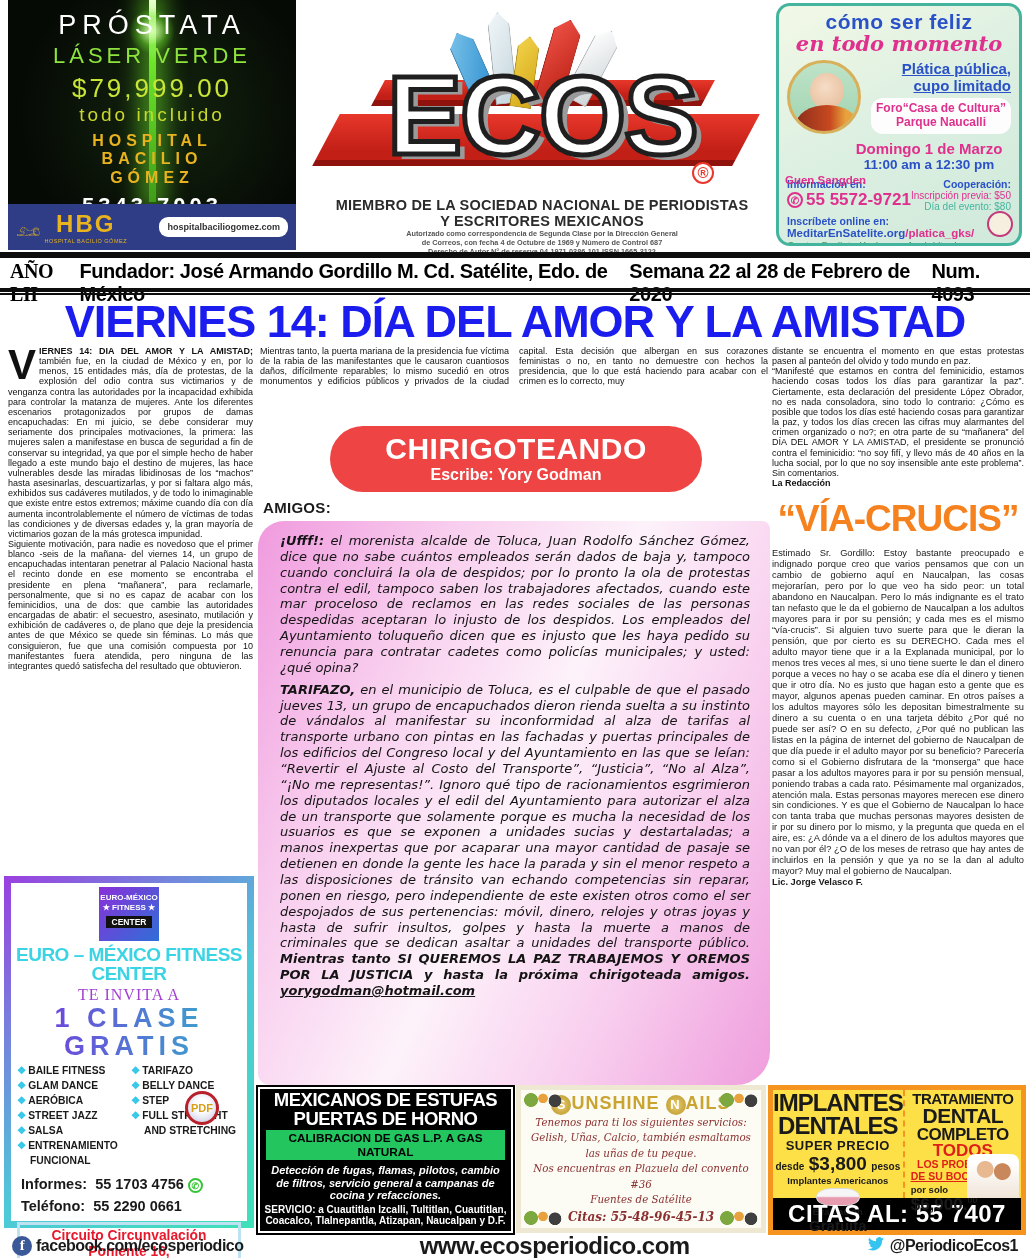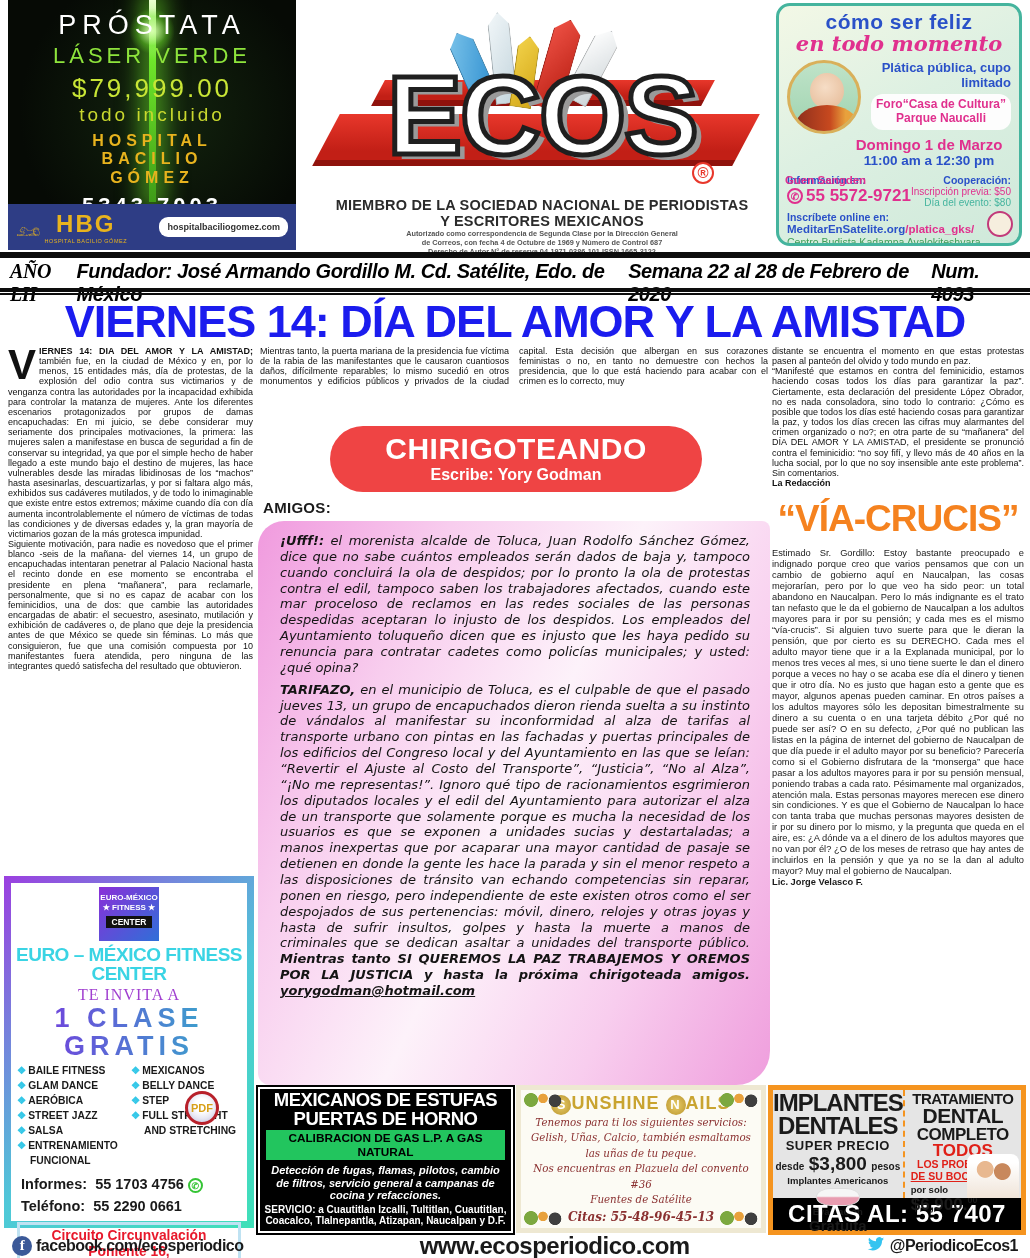--- a/index.html
+++ b/index.html
@@ -69,21 +69,21 @@
   .fz-t1 { text-align:center; color:#2a51c8; font-size:21px; font-weight:800; margin-top:4px; letter-spacing:.5px;}
   .fz-t2 { text-align:center; color:#e0308e; font-size:21px; font-weight:800; font-style:italic;
            font-family:"DejaVu Serif", serif; margin-top:-3px;}
   .fz-row { position:relative; }
   .monk { position:absolute; left:8px; top:4px; width:74px; height:74px; border-radius:50%;
     border:3px solid #d9b05a; background:linear-gradient(180deg,#bfe3c8 0%, #9fd3b0 100%); overflow:hidden;}
   .monk:before { content:""; position:absolute; left:20px; top:10px; width:34px; height:36px; border-radius:50%;
     background:radial-gradient(circle at 45% 40%, #f6ddc6, #e4b894); }
   .monk:after { content:""; position:absolute; left:6px; top:42px; width:62px; height:40px; border-radius:50% 50% 0 0;
     background:linear-gradient(90deg,#8e2f1d 0%, #c7491f 55%, #e8a13c 80%); }
-  .fz-platica { text-align:right; color:#2a51c8; font-weight:bold; font-size:13px; padding:4px 8px 0 86px;}
+  .fz-platica { text-align:right; color:#2a51c8; font-weight:bold; font-size:15px; padding:4px 8px 0 86px;text-decoration:underline;}
   .fz-foro { margin:4px 8px 0 92px; background:#fdfdfd; border-radius:12px; text-align:center;
     color:#e0308e; font-weight:800; font-size:12px; line-height:1.15; padding:4px 2px;}
   .fz-fecha { text-align:center; color:#e0308e; font-size:15px; font-weight:800; margin-top:6px; padding-left:60px;}
   .fz-hora { text-align:center; color:#2a51c8; font-size:13.5px; font-weight:bold; padding-left:60px;}
   .fz-guen { position:absolute; left:6px; top:118px; color:#e0308e; font-weight:800; font-size:11.5px; }
   .fz-cols { display:flex; justify-content:space-between; padding:6px 8px 0 8px; }
   .fz-info-lbl { color:#2a51c8; font-weight:bold; font-size:10.5px; }
   .fz-tel { color:#e0308e; font-size:17px; font-weight:800; display:flex; align-items:center; gap:3px;}
   .fz-phone-ic { display:inline-block; width:16px; height:16px; border:2px solid #e0308e; border-radius:50%;
     color:#e0308e; font-size:10px; line-height:13px; text-align:center; font-weight:bold;}
@@ -93,21 +93,21 @@
   .fz-insc { color:#2a51c8; font-weight:800; font-size:10.5px; padding:3px 8px 0;}
   .fz-url { padding:0 8px; font-weight:800; font-size:11.5px;}
   .fz-url .u1 { color:#2a51c8; } .fz-url .u2 { color:#e0308e; }
   .fz-centro { color:#3f9e58; font-size:10.5px; padding:1px 8px;}
   .fz-badge { position:absolute; right:6px; bottom:6px; width:26px; height:26px; border-radius:50%;
     border:2px solid #c23a7a; background:#f6eede; }
 
   
   .rule-top { position:absolute; left:0; top:252px; width:100%; height:6px; background:#0d0d0d; }
   .header-row { position:absolute; left:0; top:260px; width:100%; display:flex; align-items:flex-start;
-    justify-content:space-between; padding:0 10px; font-weight:bold; font-size:20px; letter-spacing:-0.4px; color:#000;font-style:italic;}
+    justify-content:space-between; padding:0 10px; font-weight:bold; font-size:20px; letter-spacing:-0.4px; color:#000;}
   .header-row .serify { font-family:"Liberation Serif", serif; }
   .rule-double { position:absolute; left:0; top:288px; width:100%; height:7px;
     border-top:4px solid #0d0d0d; border-bottom:2px solid #0d0d0d; }
   .headline { position:absolute; left:0; top:296px; width:100%; text-align:center;
     color:#1b1cee; font-size:45px; font-weight:900; letter-spacing:-1px; }
 
   
   .body-txt { font-size:9px; line-height:1.13; text-align:justify; color:#111; }
   .col1 { position:absolute; left:8px; top:346px; width:245px; }
   .dropcap { float:left; font-size:42px; line-height:.8; font-weight:bold; padding:2px 3px 0 0; }
@@ -178,21 +178,21 @@
                radial-gradient(circle at 50% 40%, #e8a13c 20%, transparent 23%),
                radial-gradient(circle at 80% 55%, #3f3f3f 18%, transparent 20%);}
   .nl-deco.tl{left:2px;top:2px;} .nl-deco.tr{right:2px;top:2px;} .nl-deco.bl{left:2px;bottom:2px;} .nl-deco.br{right:2px;bottom:2px;}
   .nl-title { color:#c9a430; font-weight:900; font-size:18px; letter-spacing:1px; margin-top:3px;}
   .nl-medal { display:inline-block; width:20px; height:20px; border-radius:50%; background:radial-gradient(circle,#e8cd6a,#b8922a);
     color:#fff; font-size:13px; line-height:20px; }
   .nl-body { font-family:"DejaVu Serif", serif; font-style:italic; color:#8a3030; font-size:10.3px; line-height:1.5; padding:0 10px;}
   .nl-citas { font-family:"DejaVu Serif", serif; font-style:italic; color:#8a3030; font-size:12px; font-weight:bold; }
 
   .ad-dental { position:absolute; left:768px; top:1085px; width:258px; height:150px;
-    border:5px solid #f5941f; background:#e5e5e5; }
+    border:5px solid #f5941f; background:#fde047; }
   .dn-cols { display:flex; height:108px; }
   .dn-left { flex:1.1; text-align:center; padding-top:2px; border-right:2px dashed #f5941f;}
   .dn-right { flex:1; text-align:center; padding-top:2px; position:relative;}
   .dn-h1 { font-size:24px; font-weight:900; letter-spacing:-1px; line-height:.95;}
   .dn-h2 { font-size:13px; font-weight:800; letter-spacing:.5px; }
   .dn-desde { font-size:10px; font-weight:bold; }
   .dn-price { font-size:19px; font-weight:900; }
   .dn-small { font-size:9.5px; font-weight:bold; }
   .dn-grat { font-size:15px; font-weight:800; }
   .dn-rt1 { font-size:15px; font-weight:900; line-height:.95; letter-spacing:-0.5px;}
@@ -375,21 +375,21 @@
         <ul>
           <li><span class="fit-bullet">❖</span><span>BAILE FITNESS</span></li>
           <li><span class="fit-bullet">❖</span><span>GLAM DANCE</span></li>
           <li><span class="fit-bullet">❖</span><span>AERÓBICA</span></li>
           <li><span class="fit-bullet">❖</span><span>STREET JAZZ</span></li>
           <li><span class="fit-bullet">❖</span><span>SALSA</span></li>
           <li><span class="fit-bullet">❖</span><span>ENTRENAMIENTO</span></li>
           <li class="fit-wrapline">FUNCIONAL</li>
         </ul>
         <ul>
-          <li><span class="fit-bullet">❖</span><span>MEXICANOS</span></li>
+          <li><span class="fit-bullet">❖</span><span>TARIFAZO</span></li>
           <li><span class="fit-bullet">❖</span><span>BELLY DANCE</span></li>
           <li><span class="fit-bullet">❖</span><span>STEP</span></li>
           <li><span class="fit-bullet">❖</span><span>FULL STRENGHT</span></li>
           <li class="fit-wrapline">AND STRETCHING</li>
         </ul>
       </div>
       <div class="pdf-badge">PDF</div>
       <div class="fit-contact">
         <div>
           <span>Informes:</span>&nbsp;&nbsp;<span>55 1703 4756</span>

